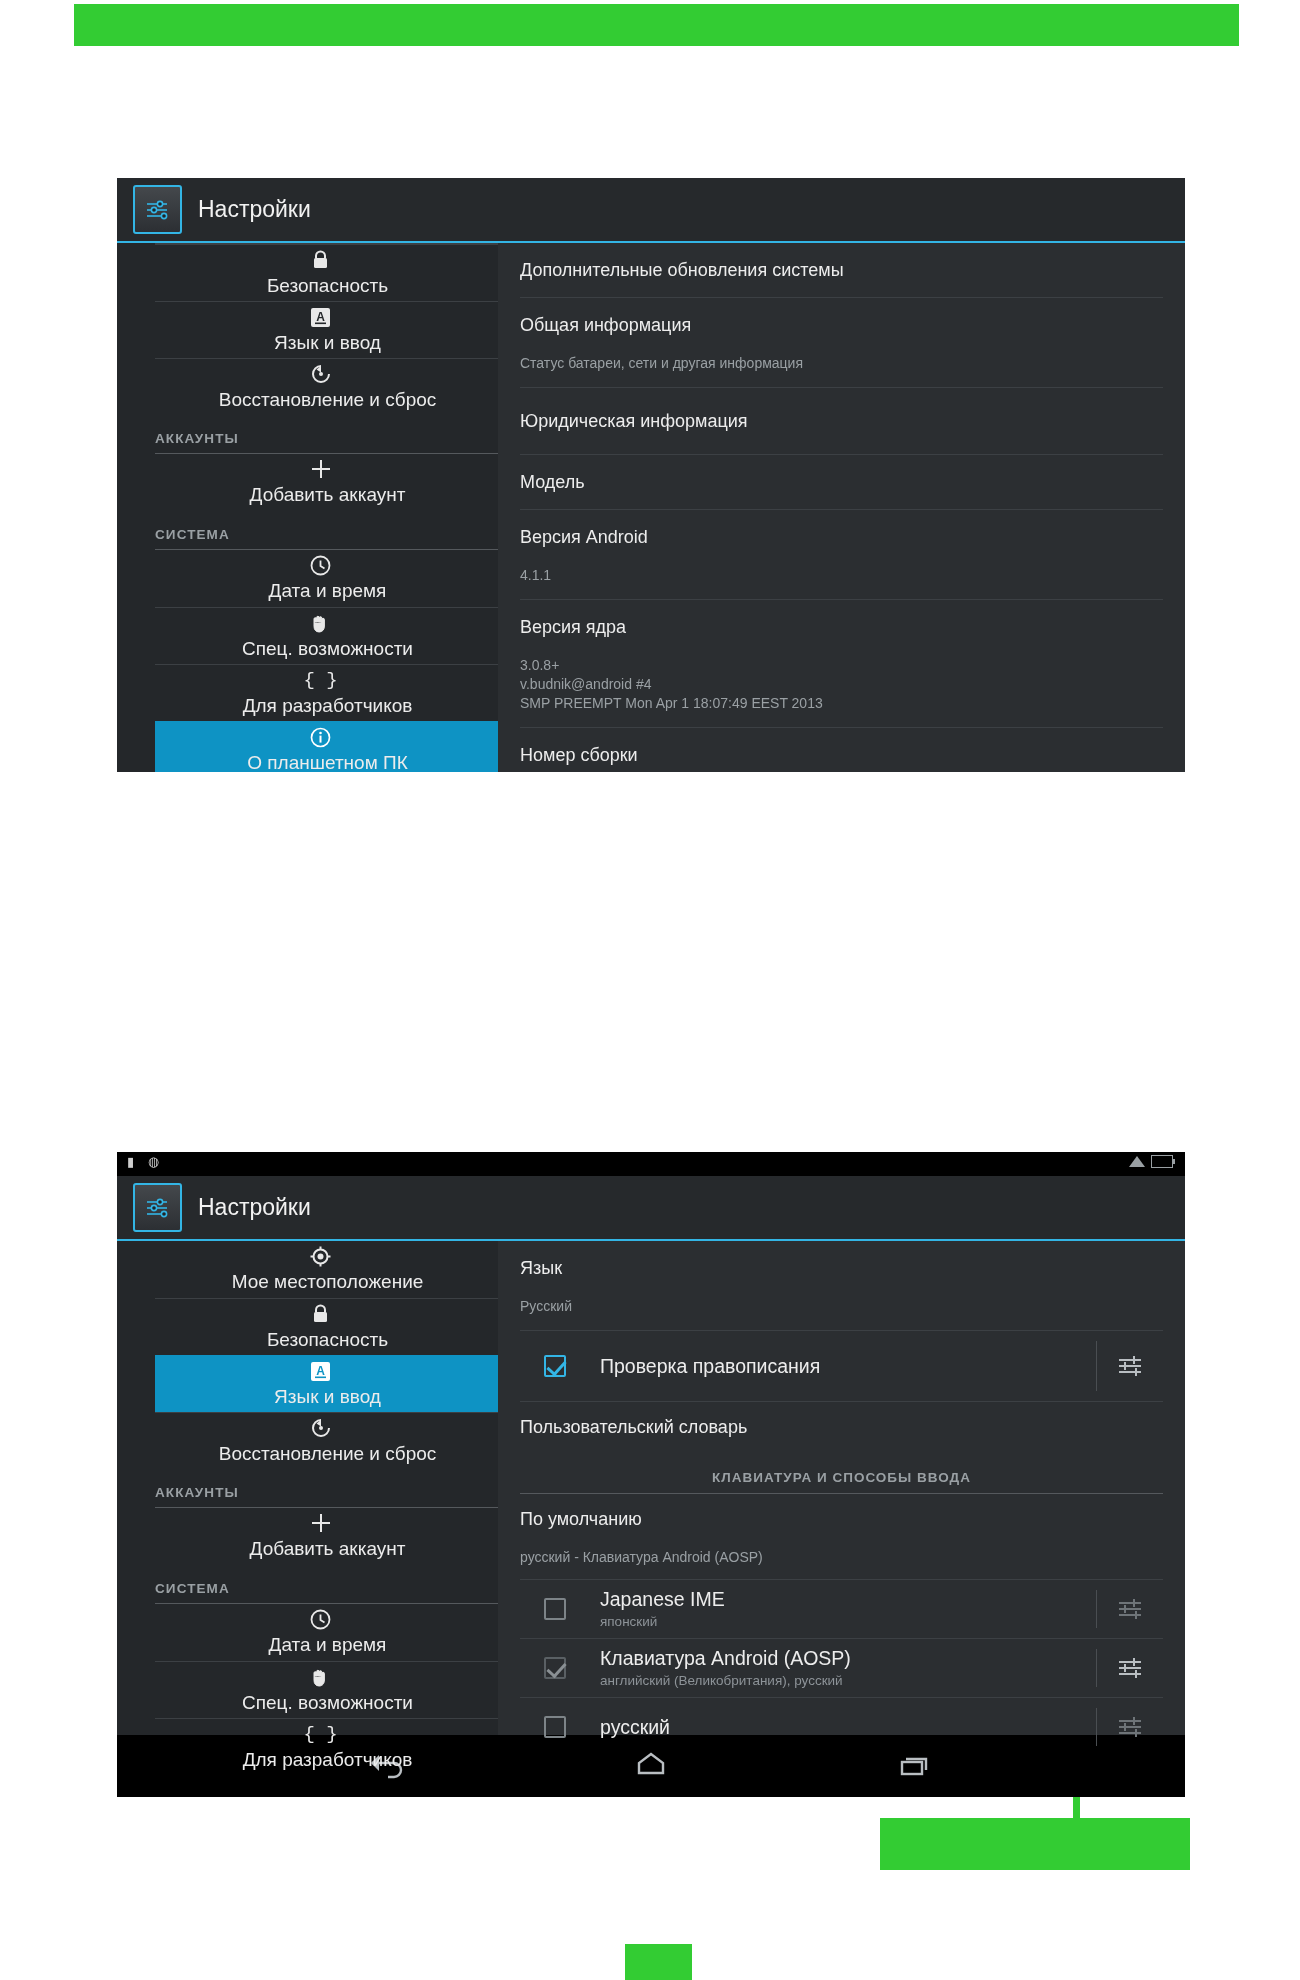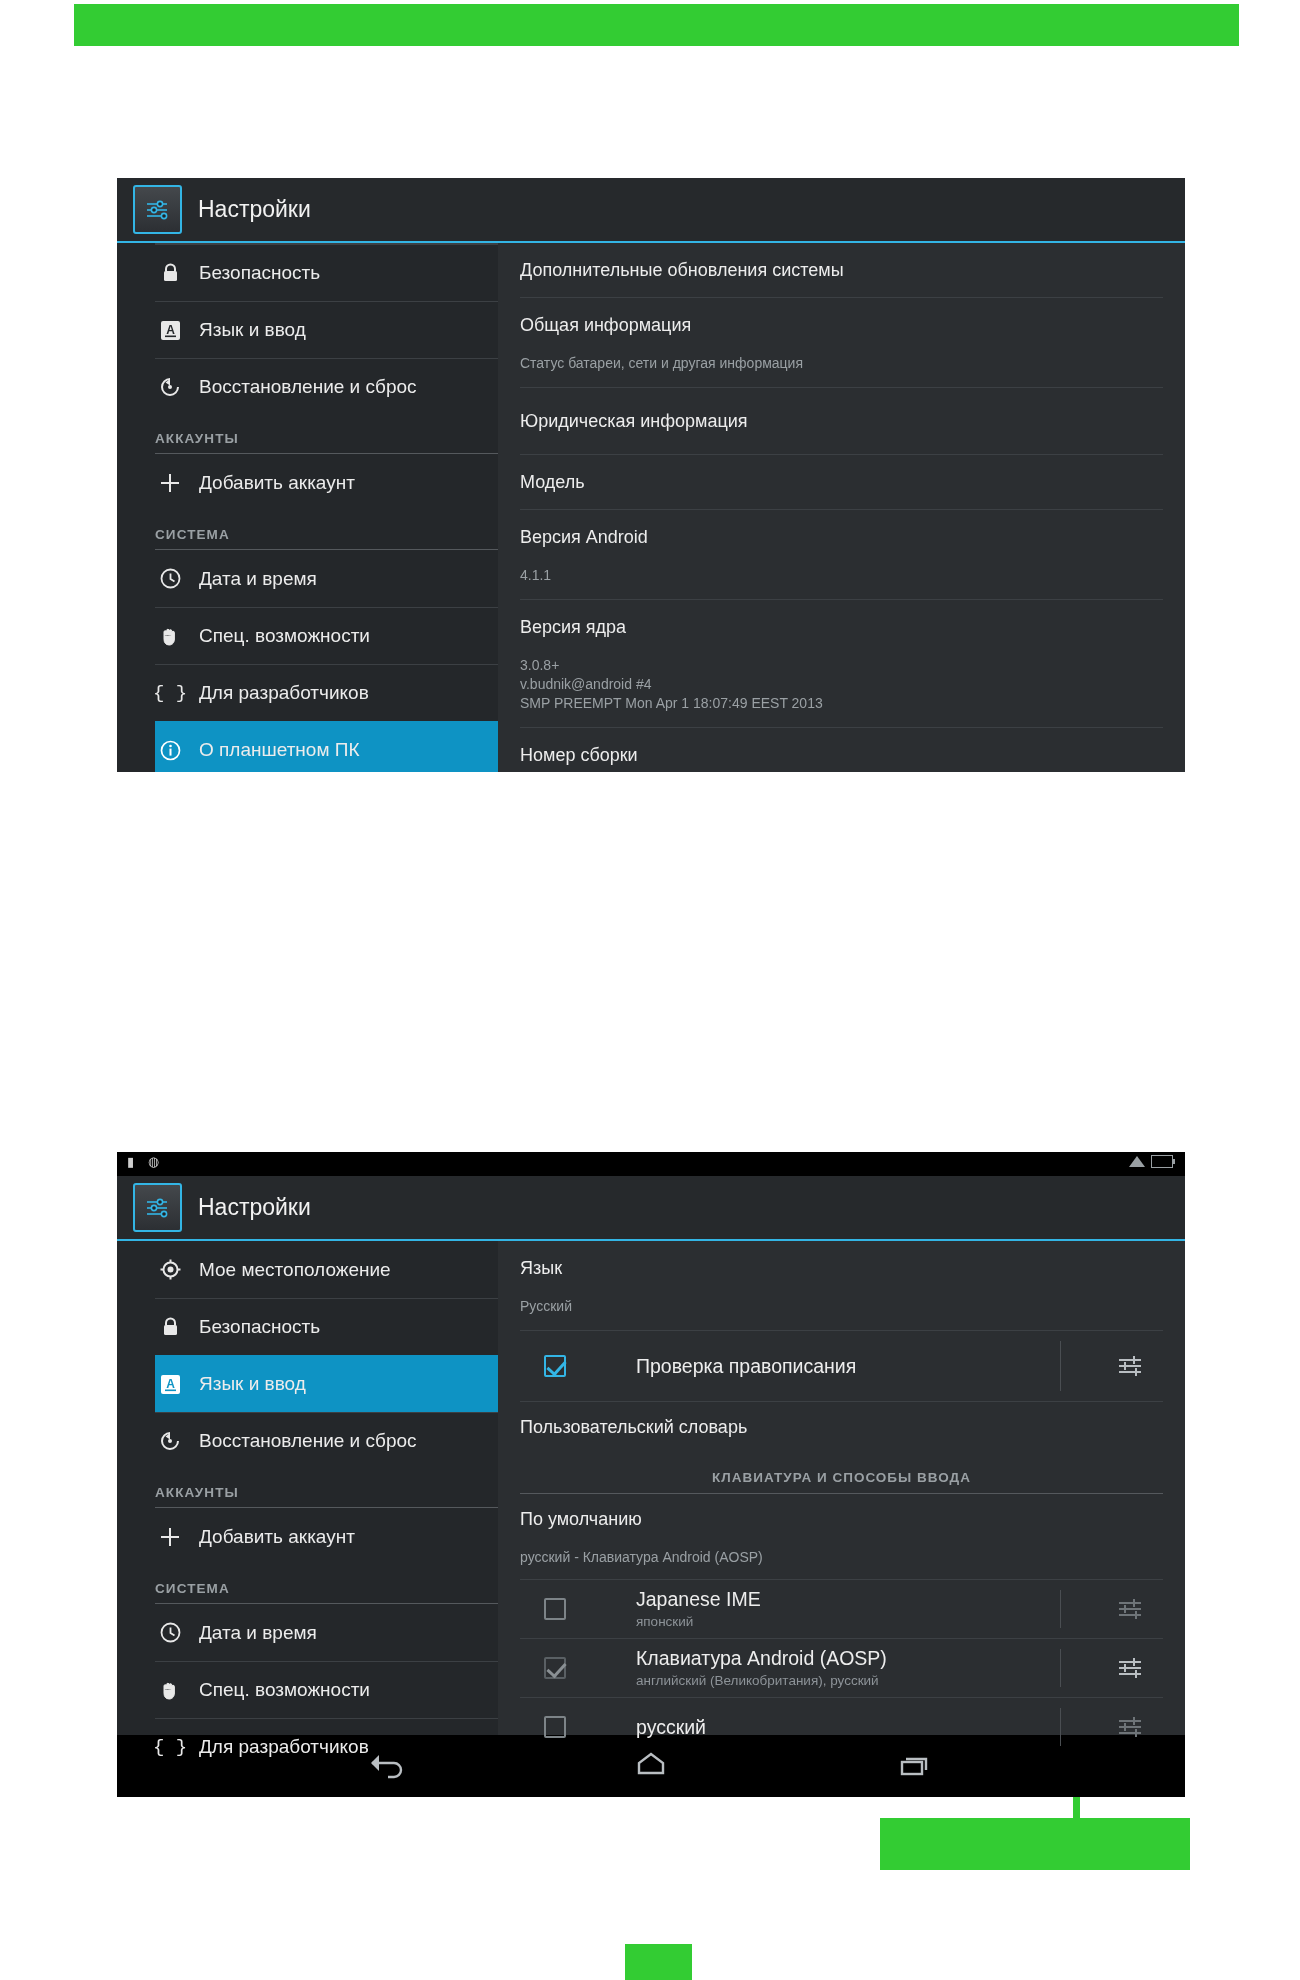--- a/index.html
+++ b/index.html
@@ -75,21 +75,21 @@
   .content{
     flex:1;background:#2b2e31;box-sizing:border-box;
     padding:0 22px 0 22px;position:relative;
   }
   .device-two .sidebar{background:#24272a;}
 
   
   .sb-item{
     display:flex;align-items:center;height:57px;
     margin:0 0 0 38px;padding-right:12px;
-    border-top:1px solid #3c4044;box-sizing:border-box;
+    border-top:1px solid #3c4044;box-sizing:border-box;flex-direction:column;
   }
   .sb-item:first-child{border-top:none;}
   .sb-item.selected{
     background:#0e93c4;margin-left:38px;border-top:1px solid #0e93c4;
   }
   .sb-ico{
     width:30px;flex:0 0 30px;display:flex;align-items:center;justify-content:center;
     color:#f0f0f0;
   }
   .sb-label{
@@ -105,21 +105,21 @@
   .ct-item{
     padding:14px 0 14px 0;border-top:1px solid #3c4044;
     position:relative;box-sizing:border-box;
   }
   .ct-item.first{border-top:none;}
   .ct-title{color:#ededed;font-size:18px;line-height:26px;}
   .ct-sub{color:#9aa0a4;font-size:14px;line-height:19px;margin-top:16px;}
 
   .ct-row-check{
     display:flex;align-items:center;min-height:58px;
-    border-top:1px solid #3c4044;position:relative;gap:36px;
+    border-top:1px solid #3c4044;position:relative;
   }
   .chk{
     width:22px;height:22px;border:2px solid #7d8488;box-sizing:border-box;
     margin-left:24px;flex:0 0 22px;position:relative;background:transparent;border-radius:2px;
   }
   .chk.on{border-color:#33b5e5;}
   .chk.on:after{
     content:"";position:absolute;left:5px;top:0px;width:8px;height:15px;
     border:solid #33b5e5;border-width:0 3px 3px 0;transform:rotate(42deg);
   }

